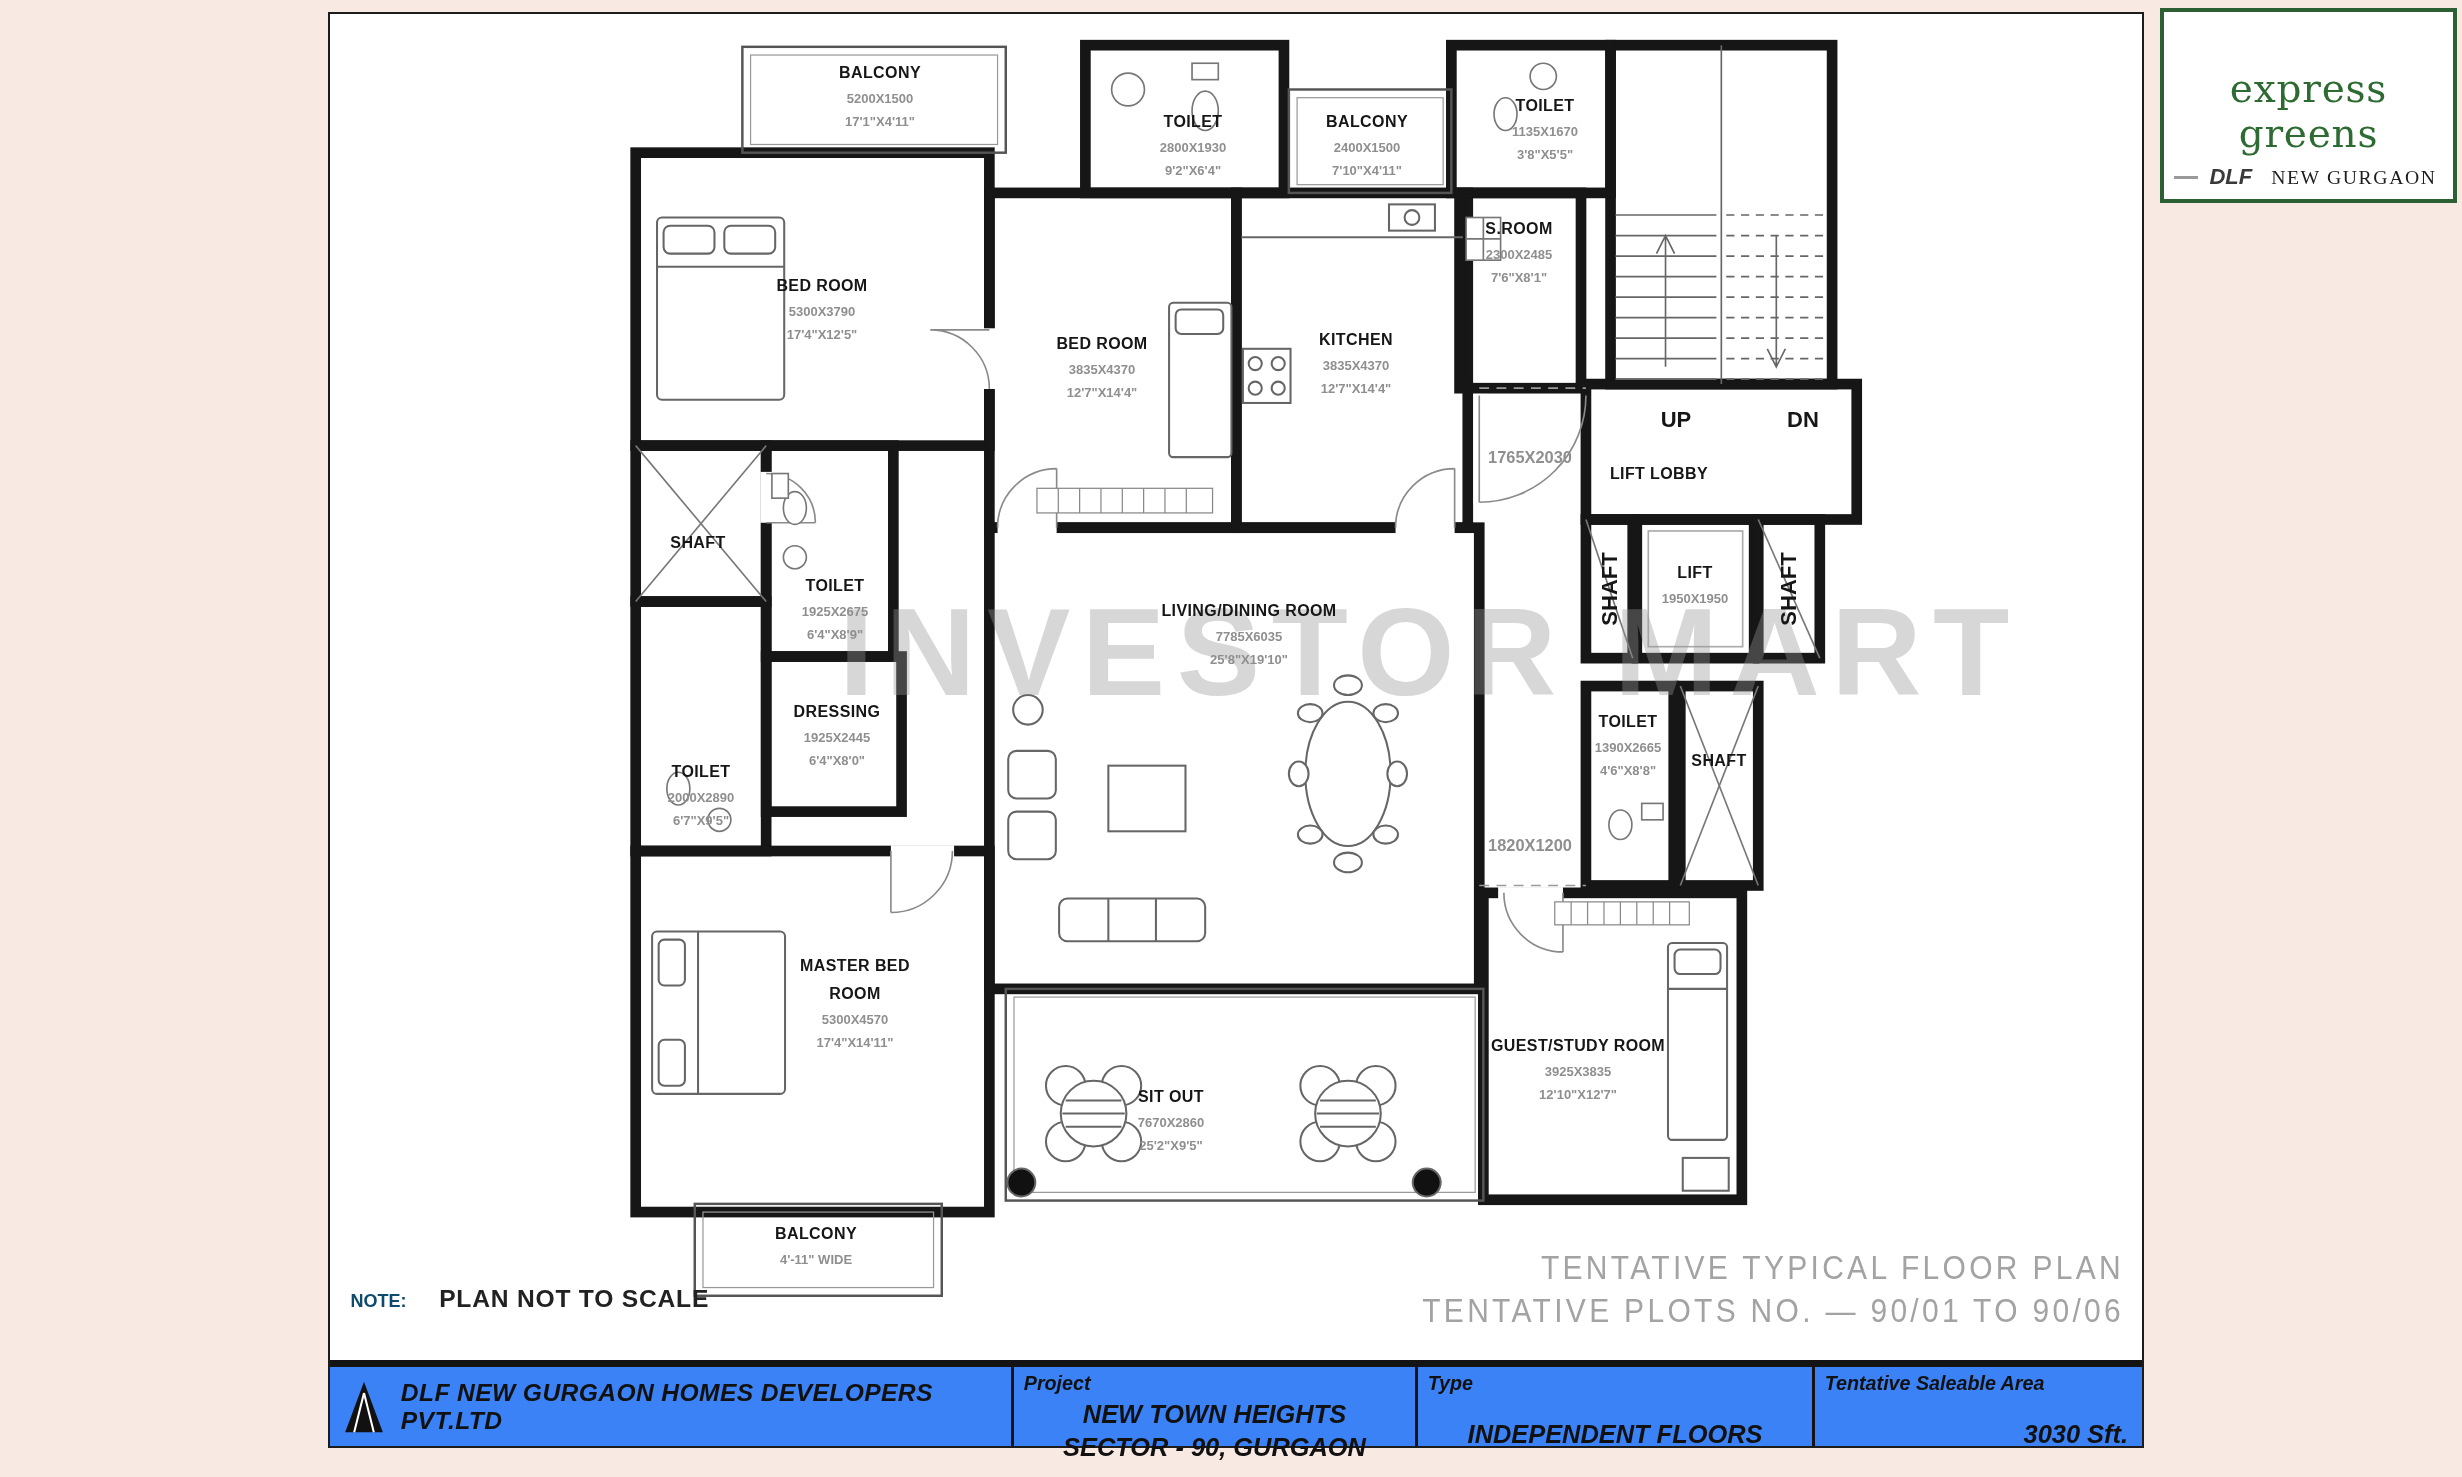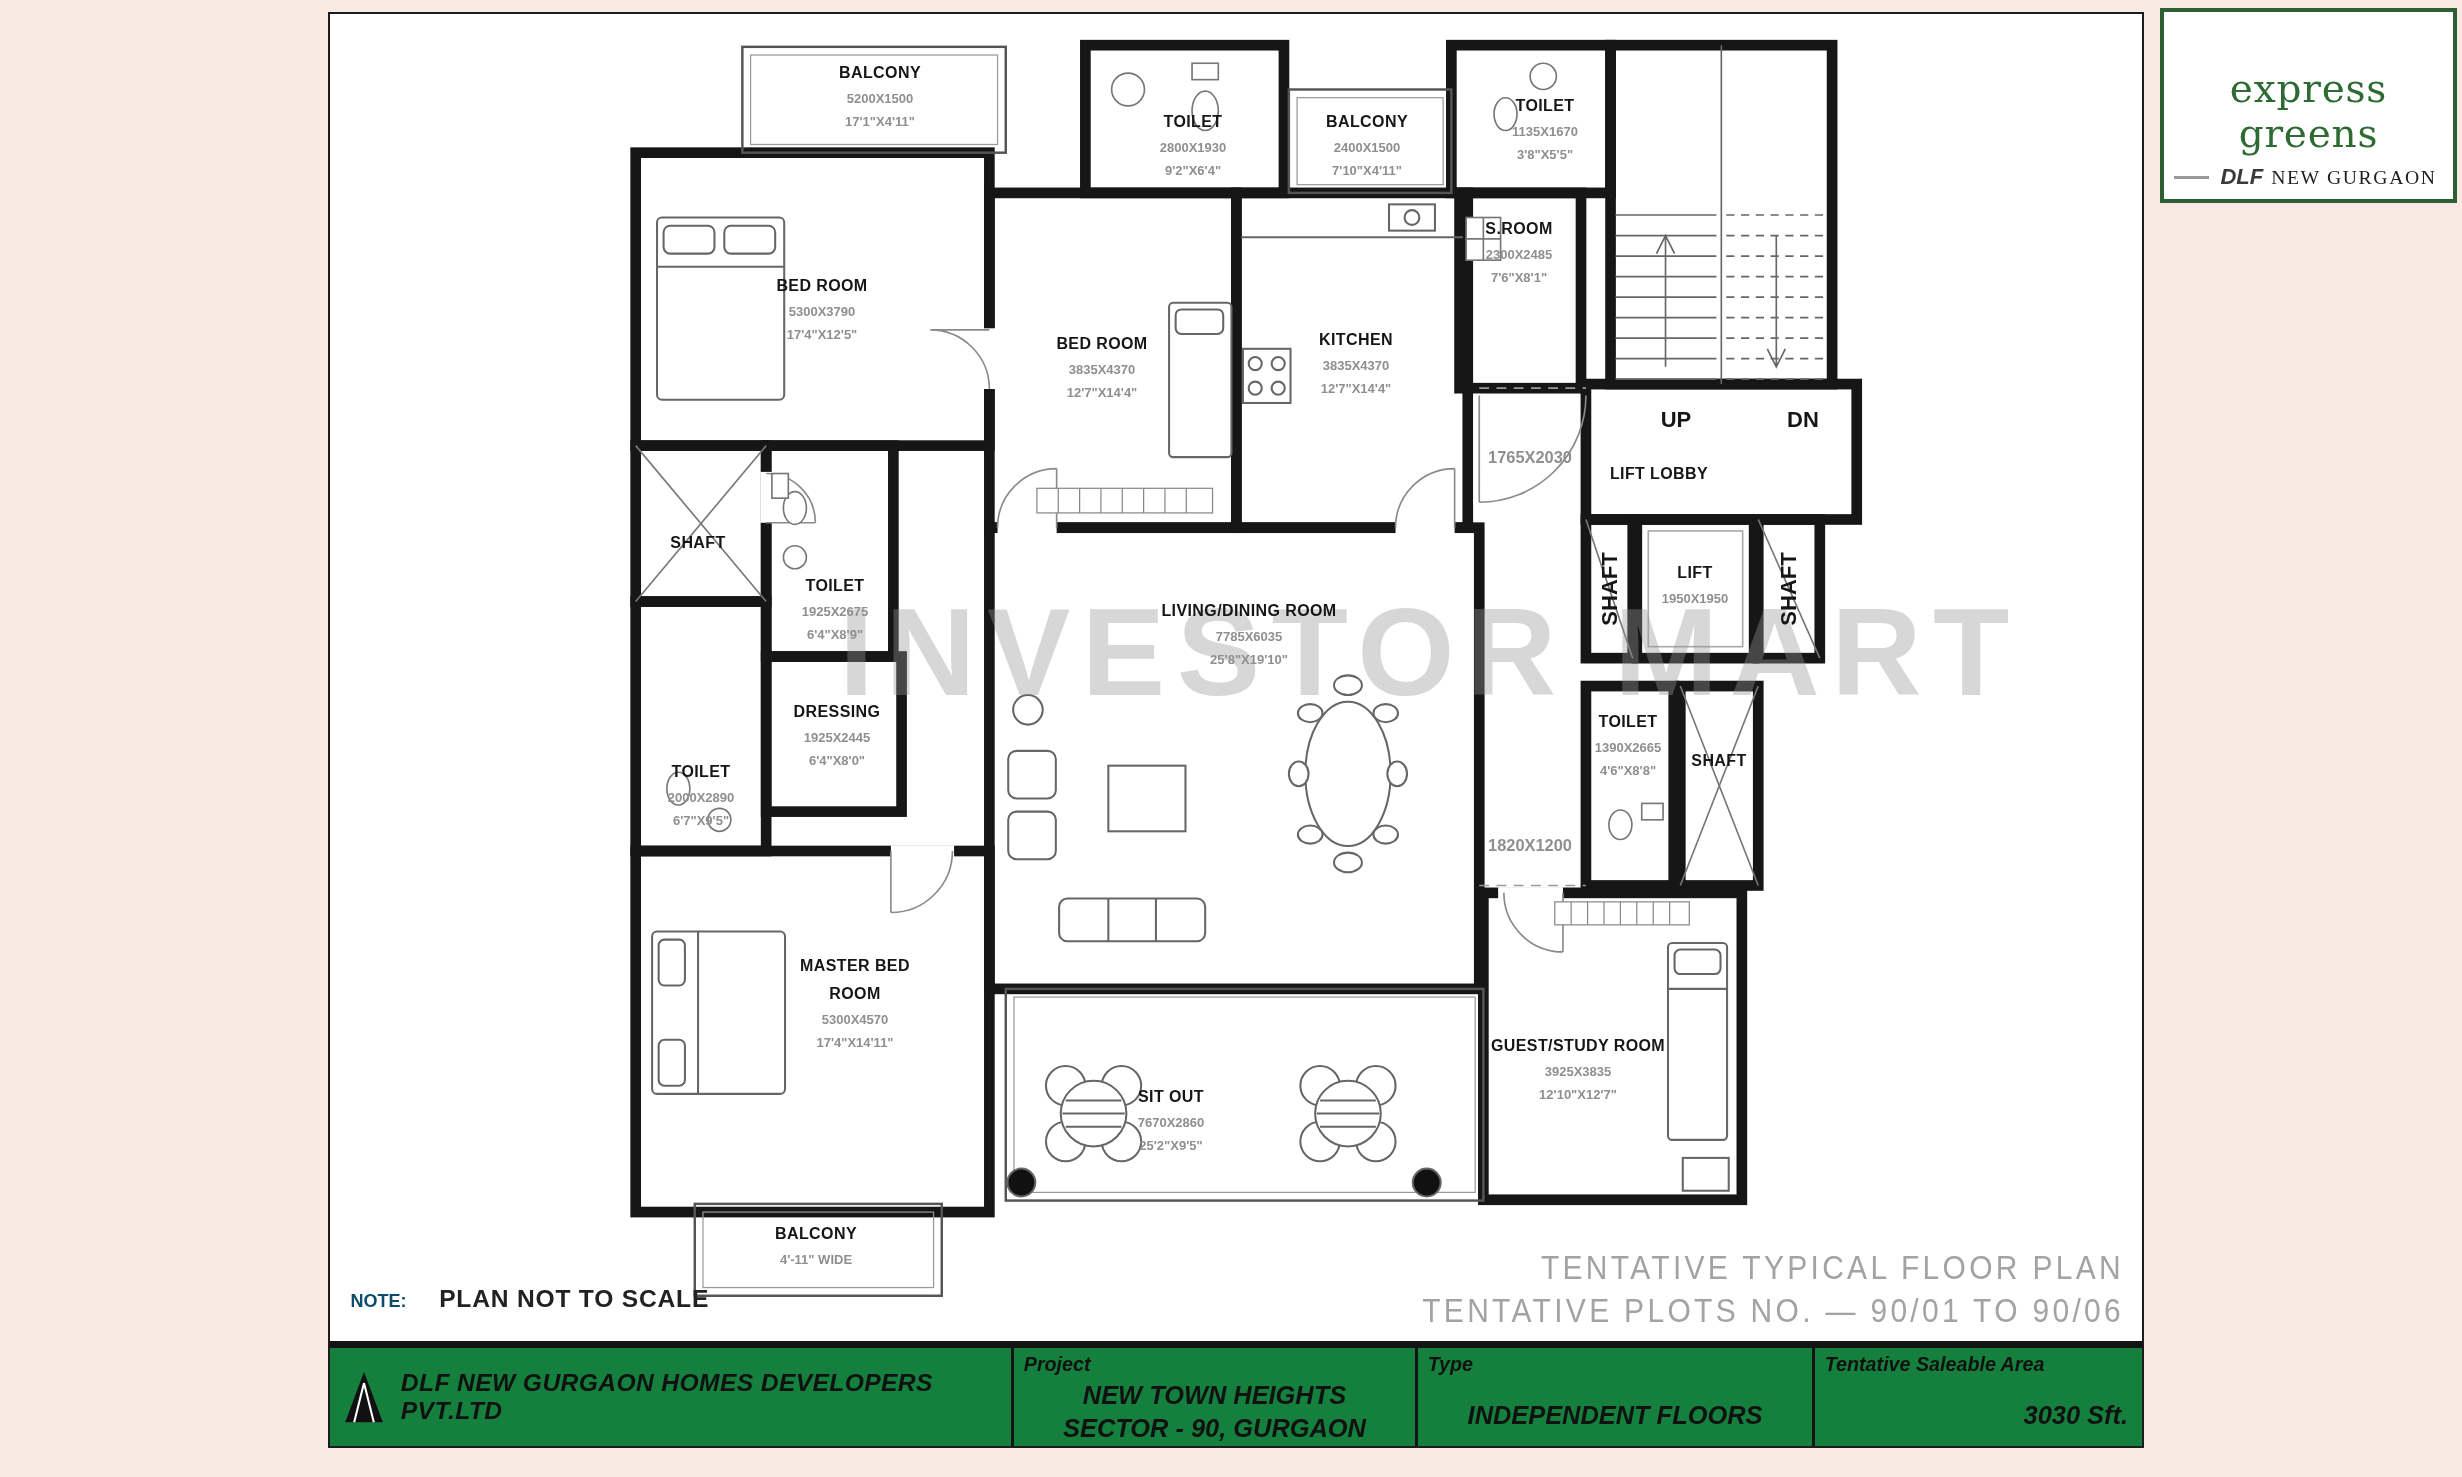--- a/index.html
+++ b/index.html
@@ -20,21 +20,21 @@
   .updn{position:absolute;transform:translate(-50%,-50%);font-size:22px;font-weight:bold;color:#161616;z-index:10;}
   .watermark{position:absolute;left:509px;top:566px;font-size:125px;font-weight:bold;
              color:rgba(150,150,150,0.38);letter-spacing:11.5px;z-index:5;pointer-events:none;}
   .note{position:absolute;left:20.5px;top:1271px;z-index:10;}
   .note .nlab{font-size:18px;font-weight:bold;color:#0c4a6e;margin-right:29px;}
   .note .ntxt{font-size:24.6px;font-weight:bold;color:#222;letter-spacing:0.8px;}
   .stamp{position:absolute;right:18px;top:1231px;text-align:right;z-index:10;
          color:#a3a3a3;font-size:30px;letter-spacing:3.3px;line-height:39px;transform:scaleY(1.12);
          transform-origin:top right;font-family:"Liberation Sans",sans-serif;}
   
-  .titleblock{position:absolute;left:0;bottom:0;width:100%;height:105px;background:#15803d;
+  .titleblock{position:absolute;left:0;bottom:0;width:100%;height:86px;background:#3b82f6;
               border-top:7.4px solid #141414;display:flex;box-sizing:border-box;z-index:12;align-items:center;}
   .tcell{position:relative;box-sizing:border-box;height:100%;}
   .tcell+.tcell{border-left:3.3px solid #141414;}
   .tc1{width:681px;display:flex;align-items:center;}
   .tc2{width:404px;}
   .tc3{width:397px;}
   .tc4{flex:1;}
   .company{font-size:24.6px;font-weight:bold;font-style:italic;color:#111;margin-left:18px;letter-spacing:0.4px;}
   .tlabel{position:absolute;left:9.8px;top:4.9px;font-size:19.7px;font-weight:bold;font-style:italic;color:#111;}
   .tval{font-size:25.4px;font-weight:bold;font-style:italic;color:#111;text-align:center;line-height:33px;}
@@ -43,21 +43,21 @@
   .tc4 .tvwrap{margin-top:51px;padding-right:14px;text-align:right;}
   .tc4 .tval{text-align:right;}
   .trilogo{margin-left:14.8px;flex:0 0 auto;}
   
   .logobox{position:absolute;left:2160px;top:8.2px;width:297px;height:195px;background:#fff;
            border:4.1px solid #2c5f33;box-sizing:border-box;z-index:20;}
   .brand{margin-top:54px;text-align:center;font-family:"DejaVu Serif",serif;font-size:39px;
          color:#2e6b33;letter-spacing:0.8px;}
   .brandrow{display:flex;align-items:center;margin-top:8.2px;padding:0 16.4px 0 9.8px;}
   .brule{flex:1;height:2.5px;background:#9a9a9a;margin-right:11.5px;}
-  .bdlf{font-size:22px;font-weight:bold;font-style:italic;color:#3a3a3a;margin-right:8px;
+  .bdlf{font-size:22px;font-weight:bold;font-style:italic;color:#3a3a3a;margin-right:19px;
         font-family:"Liberation Sans",sans-serif;}
   .bsub{font-size:19.7px;color:#1d1d1d;letter-spacing:1.6px;font-family:"Liberation Serif",serif;}
 </style>
 </head>
 <body>
 
 <div class="page">
   <div class="sheet">
 
     <svg class="plan" width="1816" height="1331" viewBox="0 0 2212 1622">

